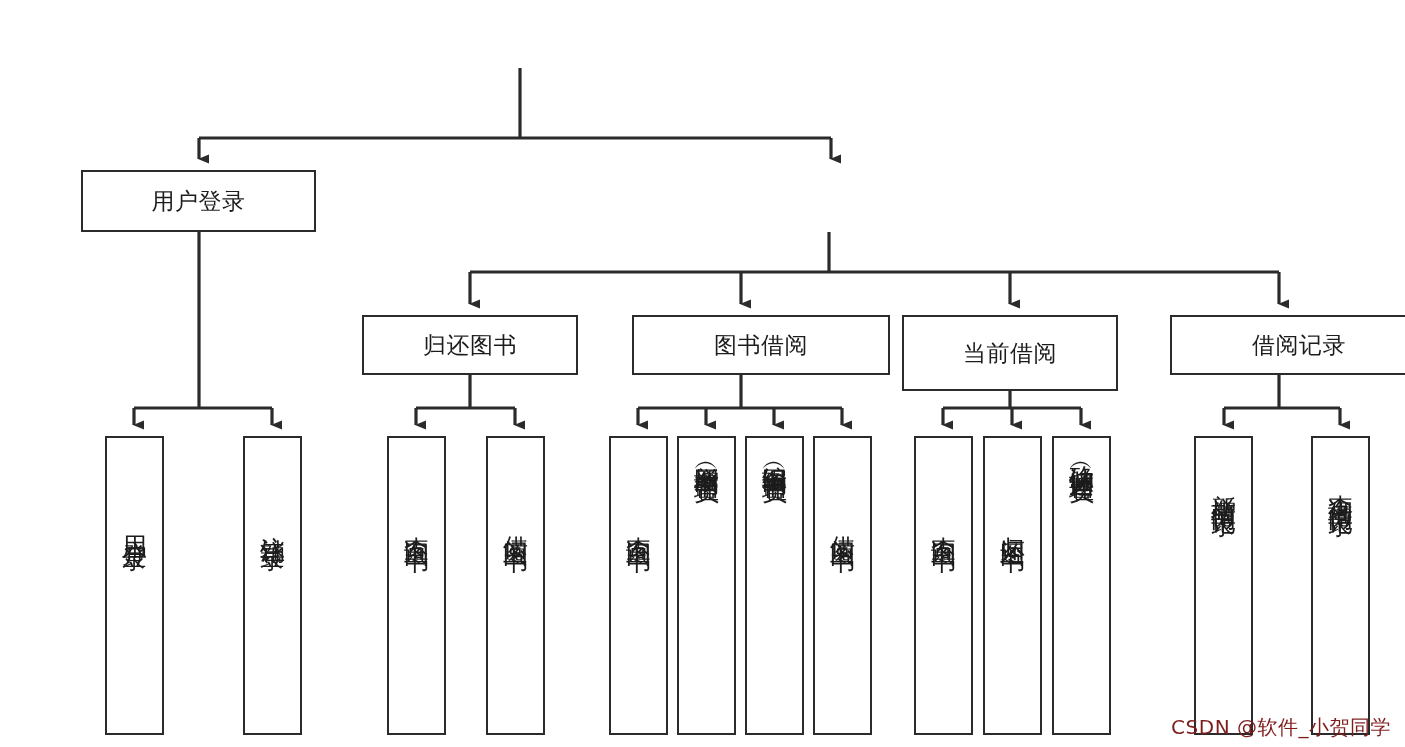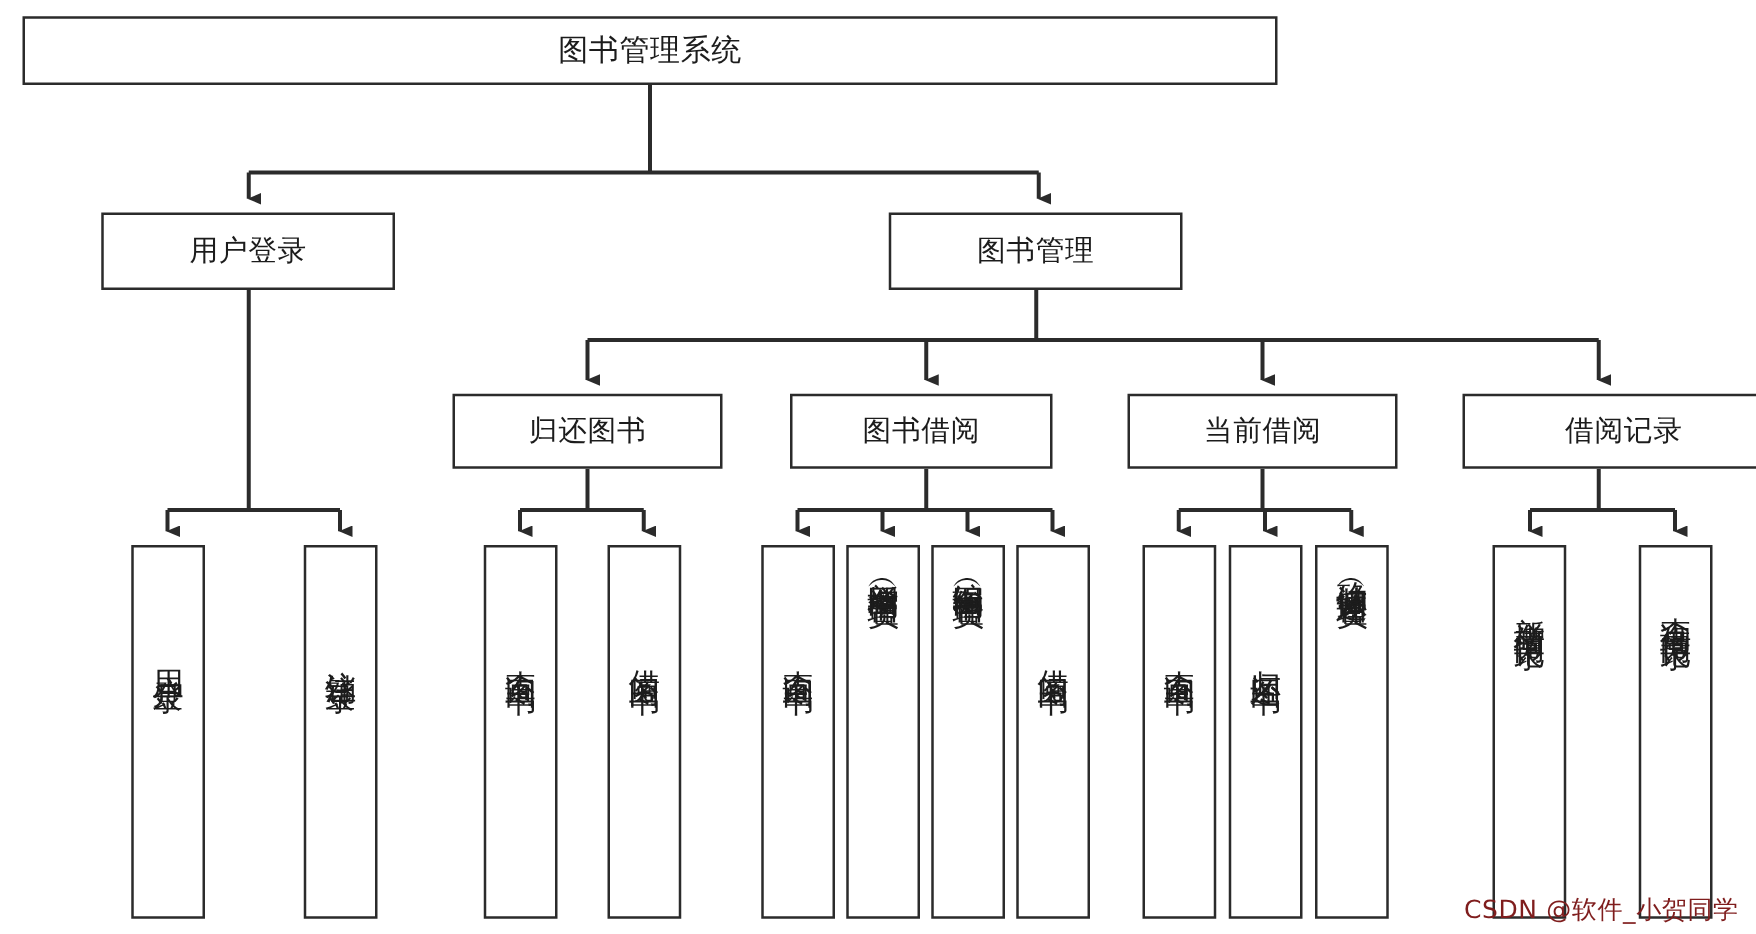--- a/index.html
+++ b/index.html
@@ -102,38 +102,32 @@
       <path d="M1012,408 L1012,425" marker-end="url(#arw)"></path>
       <path d="M1081,408 L1081,425" marker-end="url(#arw)"></path>
 
       <path d="M1279,375 L1279,408"></path>
       <path d="M1224,408 L1340,408"></path>
       <path d="M1224,408 L1224,425" marker-end="url(#arw)"></path>
       <path d="M1340,408 L1340,425" marker-end="url(#arw)"></path>
     </g>
   </svg>
 
-  <div class="node horiz root" style="left:18px;top:13px;width:1004px;height:55px;">
-    <span class="lbl">图书管理系统</span>
-  </div>
 
   <div class="node horiz" style="left:81px;top:170px;width:235px;height:62px;">
     <span class="lbl">用户登录</span>
-  </div>
-  <div class="node horiz" style="left:711px;top:170px;width:235px;height:62px;">
-    <span class="lbl">图书管理</span>
   </div>
 
   <div class="node horiz" style="left:362px;top:315px;width:216px;height:60px;">
     <span class="lbl">归还图书</span>
   </div>
-  <div class="node horiz" style="left:632px;top:315px;width:210px;height:60px;">
+  <div class="node horiz" style="left:632px;top:315px;width:258px;height:60px;">
     <span class="lbl">图书借阅</span>
   </div>
-  <div class="node horiz" style="left:902px;top:315px;width:216px;height:60px;">
+  <div class="node horiz" style="left:902px;top:315px;width:216px;height:76px;">
     <span class="lbl">当前借阅</span>
   </div>
   <div class="node horiz" style="left:1170px;top:315px;width:258px;height:60px;">
     <span class="lbl">借阅记录</span>
   </div>
 
   <div class="node vert" style="left:105px;top:436px;width:59px;height:299px;padding-top:78px;">
     <span class="lbl">用户登录</span>
   </div>
   <div class="node vert" style="left:243px;top:436px;width:59px;height:299px;padding-top:78px;">

